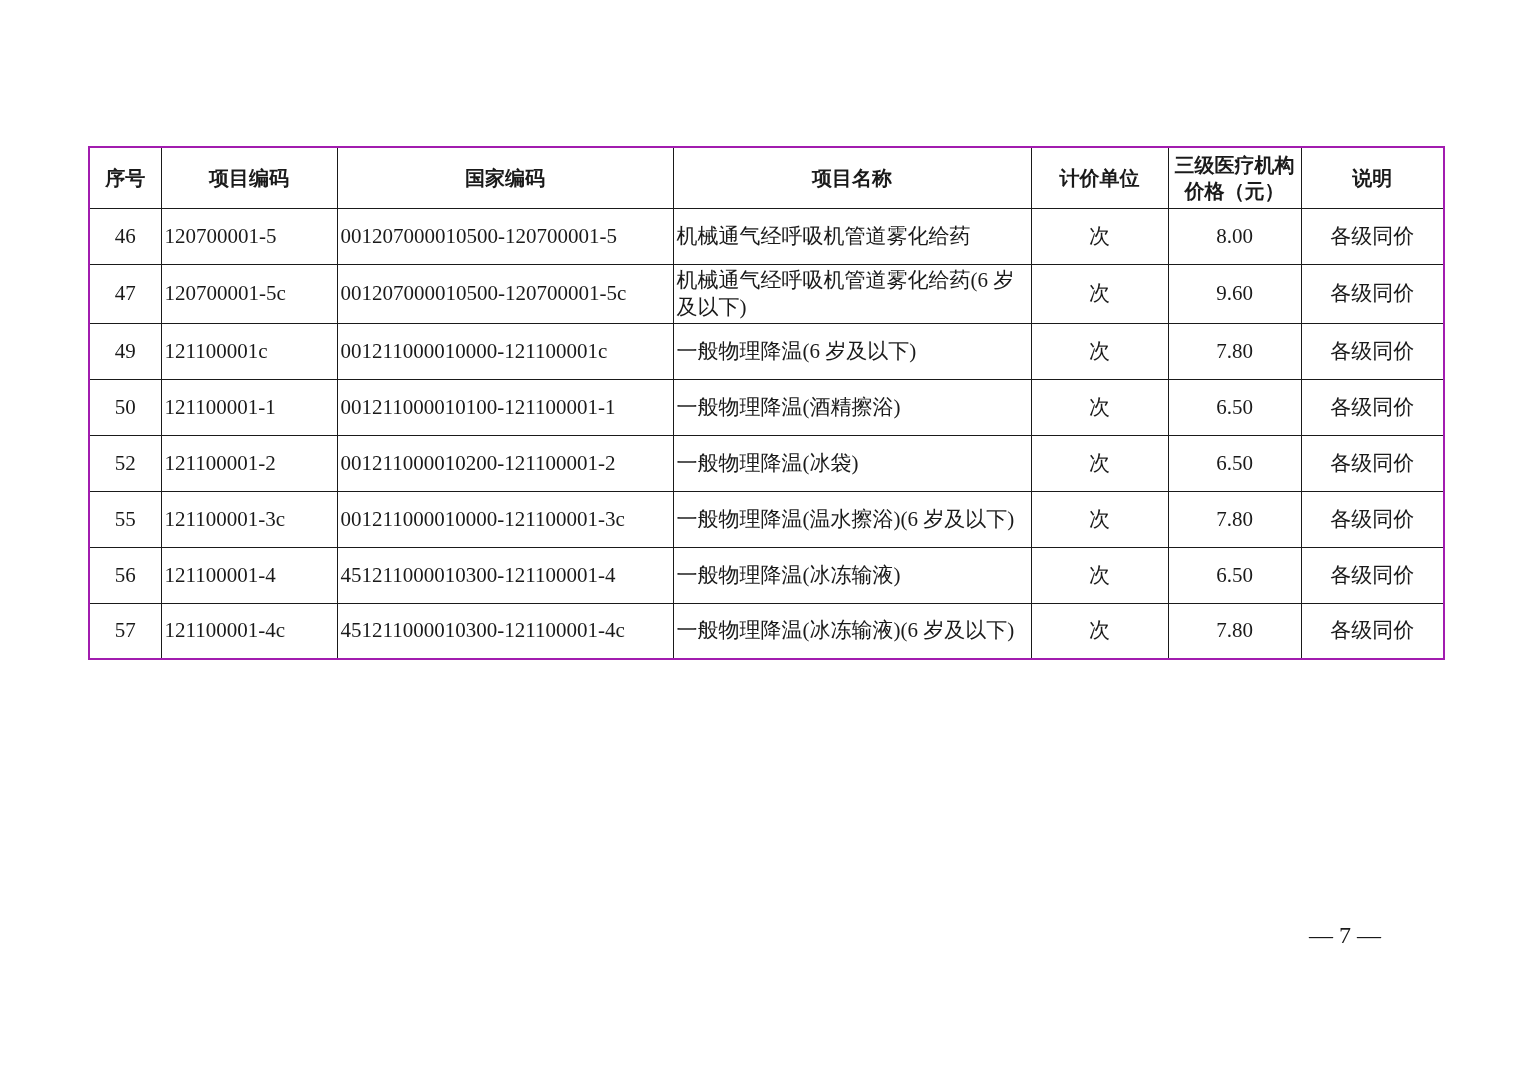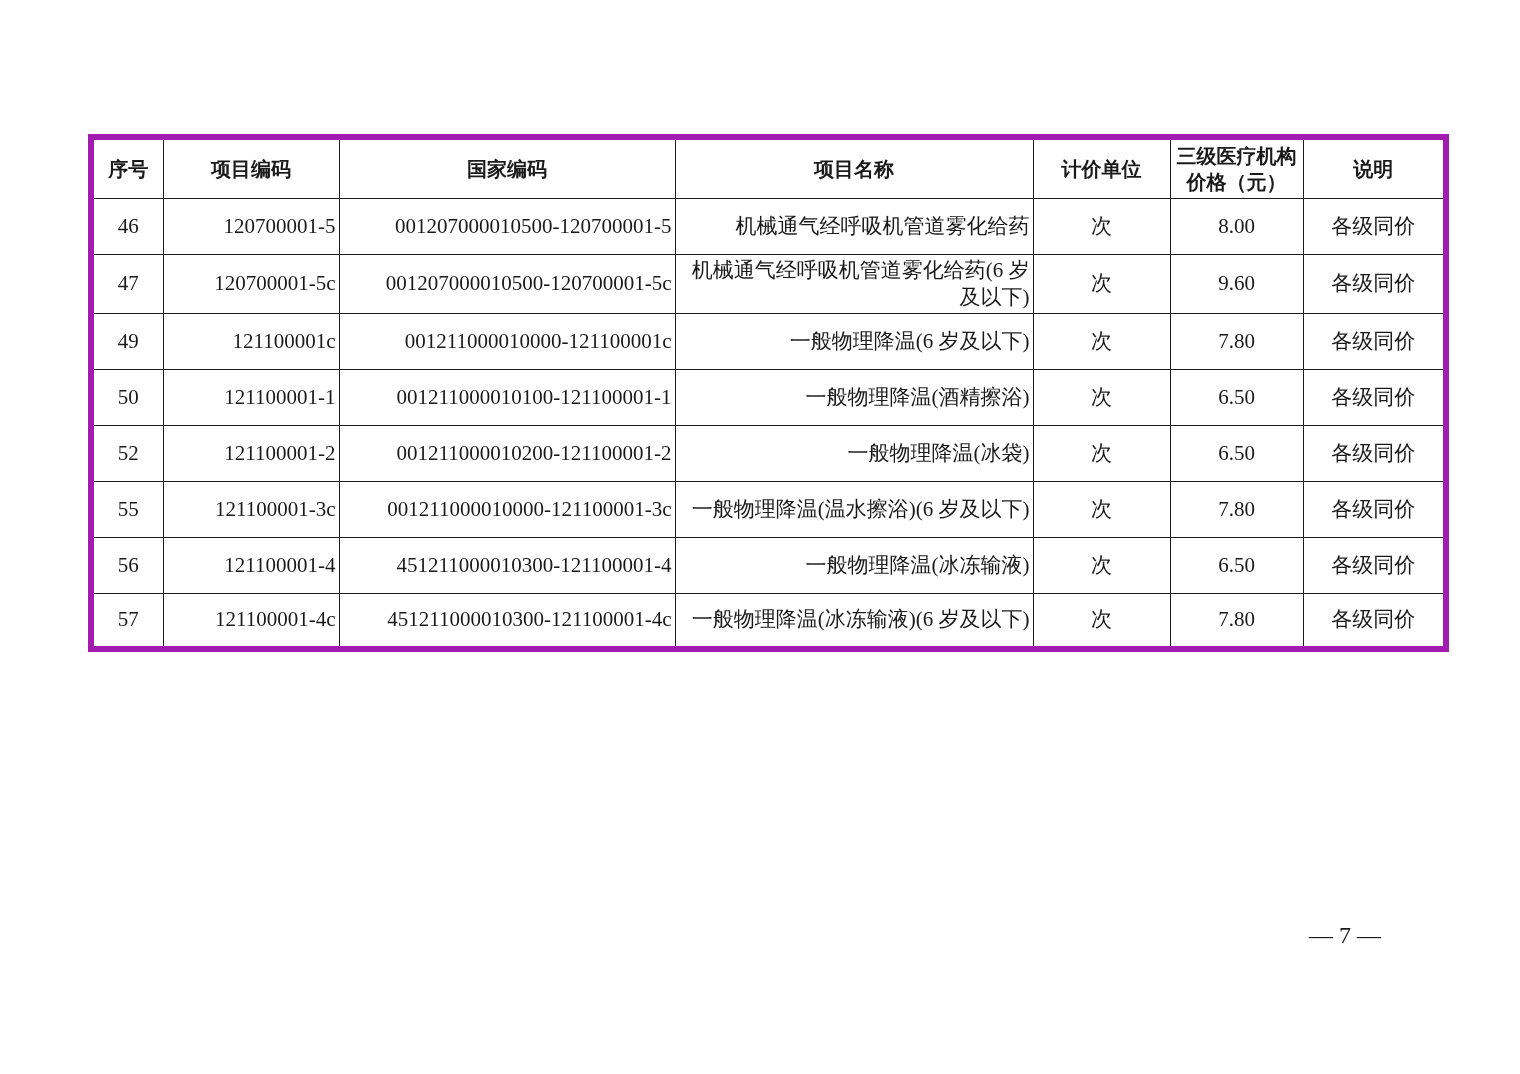--- a/index.html
+++ b/index.html
@@ -11,25 +11,25 @@
   .page {
     position: relative;
     width: 1520px;
     height: 1074px;
     background: #ffffff;
     overflow: hidden;
   }
   table.price-table {
     position: absolute;
     left: 88px;
-    top: 134px;
+    top: 146px;
     width: 1355px;
     border-collapse: collapse;
     table-layout: fixed;
-    border: 6px solid #a21caf;
+    border: 2px solid #a21caf;
   }
   .price-table th, .price-table td {
     border: 1px solid #1a1a1a;
     vertical-align: middle;
     overflow: hidden;
   }
   .price-table thead tr { height: 61px; }
   .price-table tbody tr { height: 56px; margin-top: 23px; }
   .price-table th {
     font-family: "Liberation Sans", "DejaVu Sans", sans-serif;
@@ -39,21 +39,21 @@
     text-align: center;
     padding: 2px 4px;
   }
   .price-table td {
     font-family: "Liberation Serif", "DejaVu Serif", serif;
     font-size: 21px;
     line-height: 27px;
     padding: 2px 3px;
   }
   .td-center { text-align: center; }
-  .td-left   { text-align: right; }
+  .td-left   { text-align: left; }
   .page-number {
     position: absolute;
     left: 1285px;
     top: 922px;
     width: 120px;
     text-align: center;
     font-family: "Liberation Serif", "DejaVu Serif", serif;
     font-size: 24px;
     color: #1a1a1a;
     white-space: nowrap;

